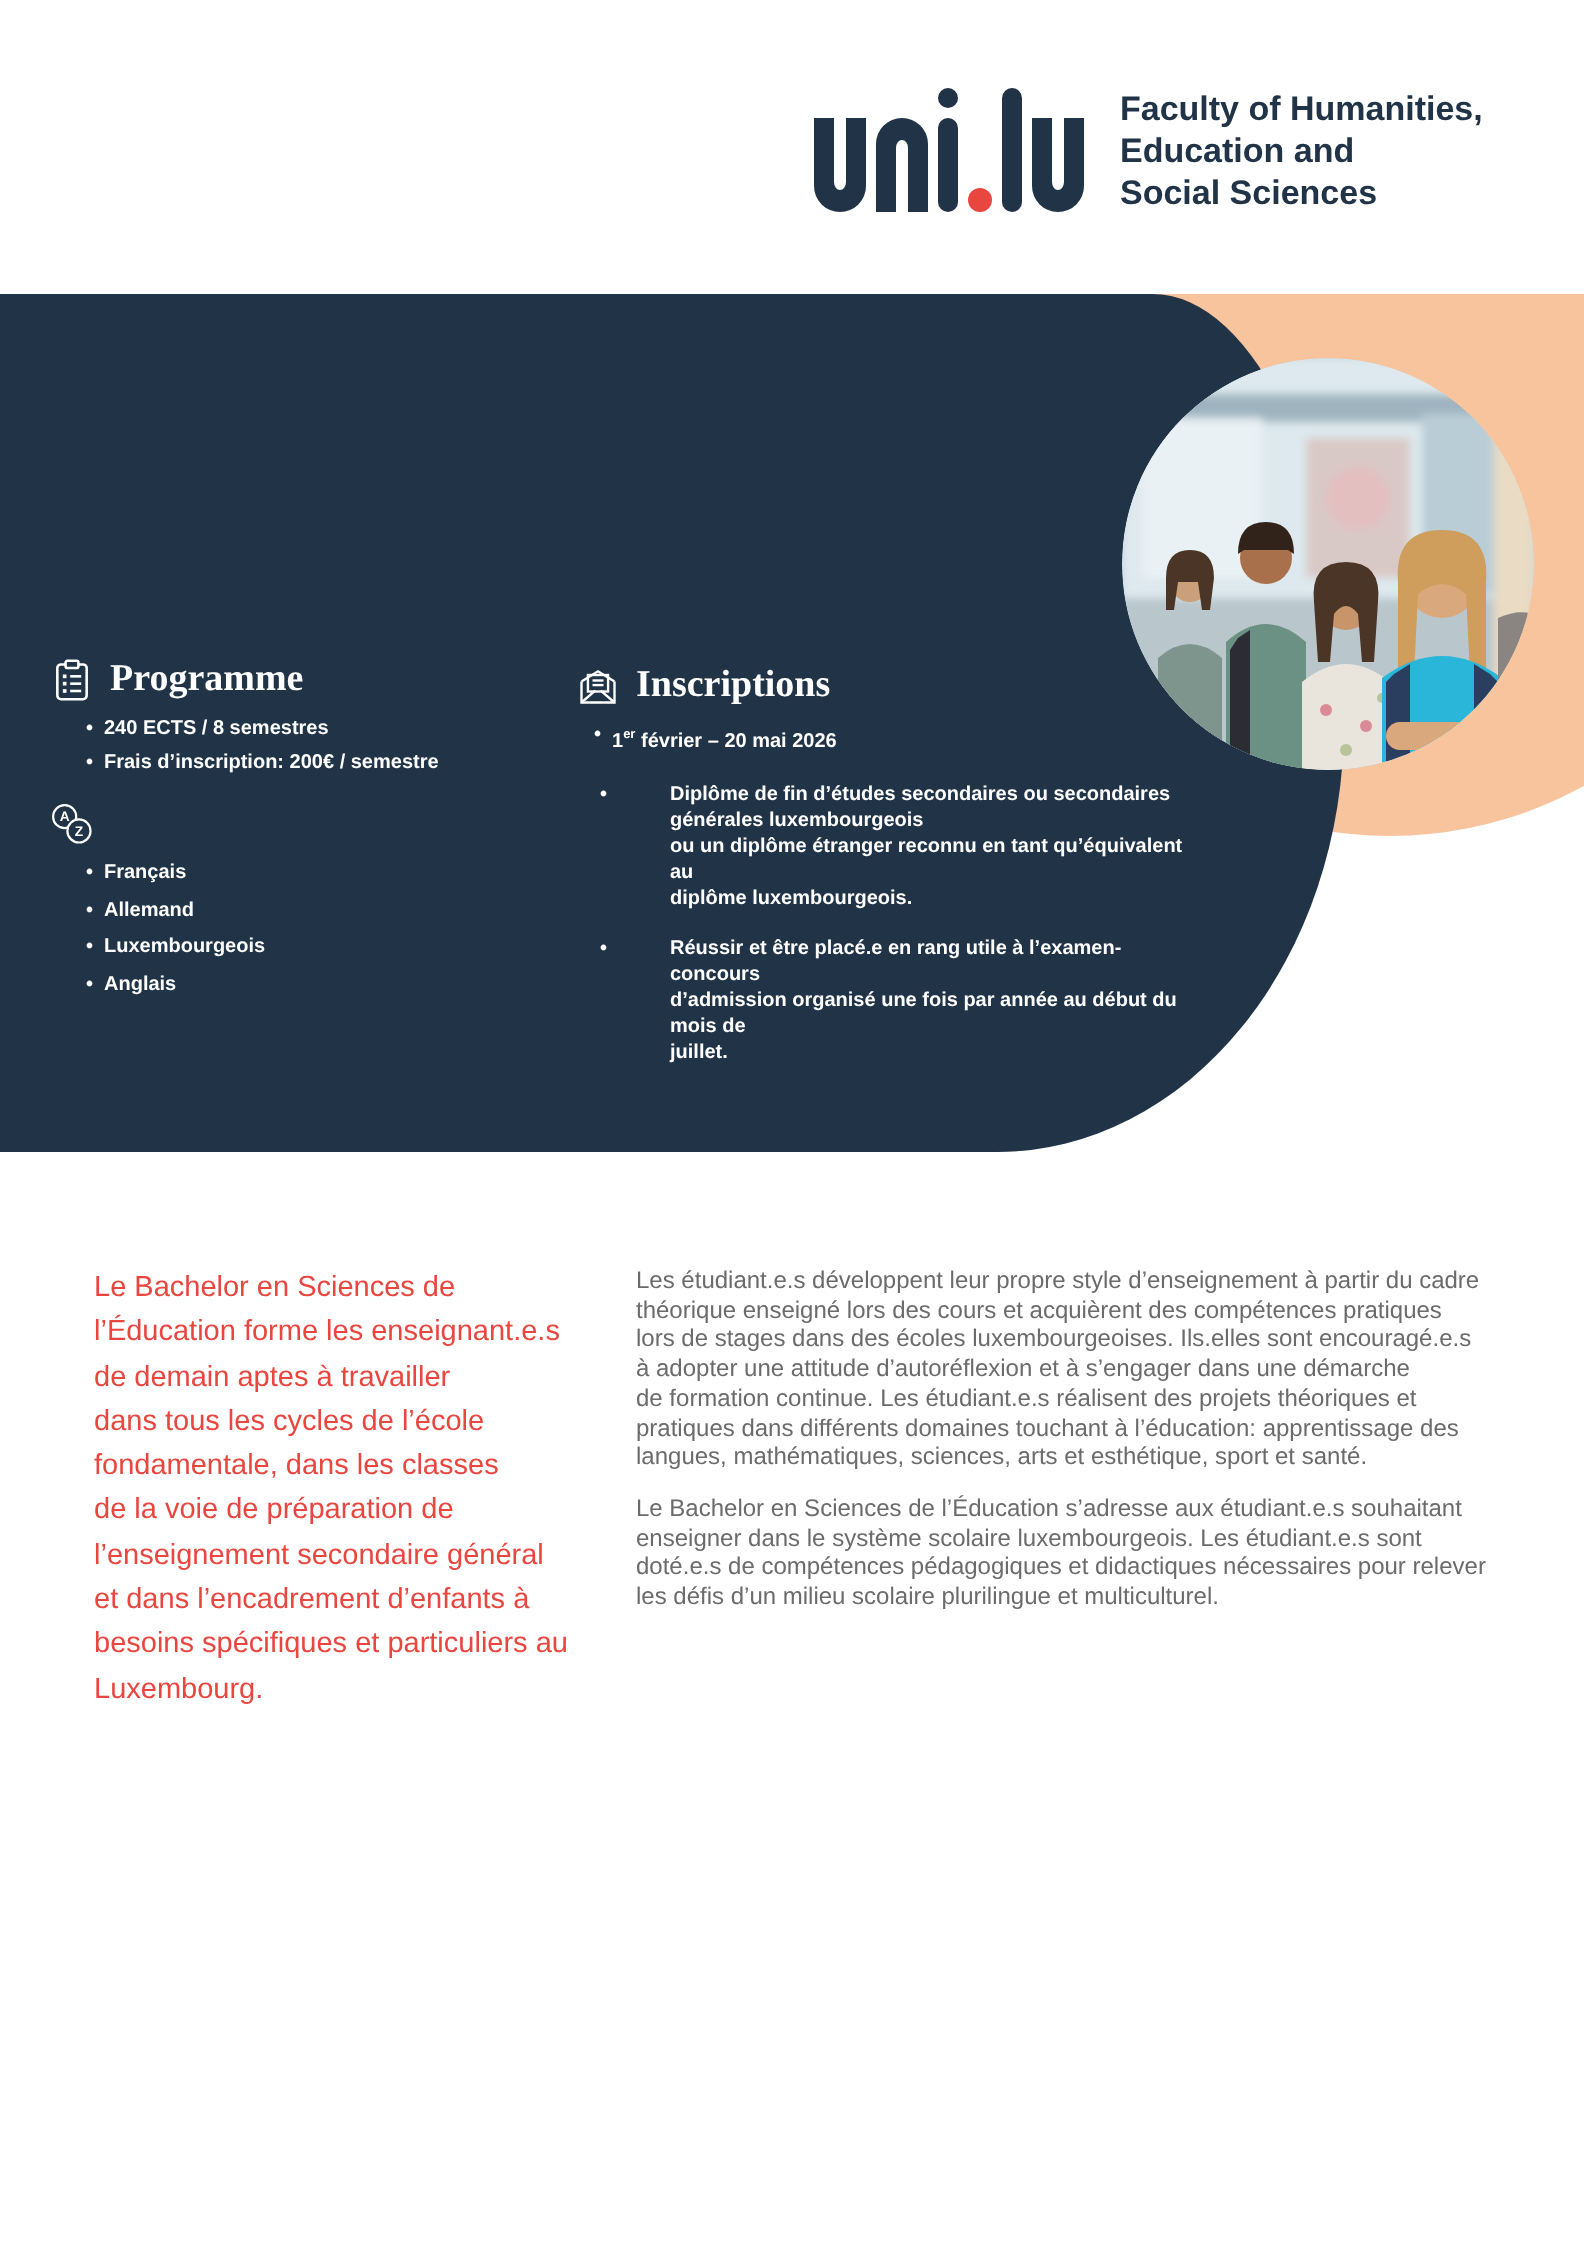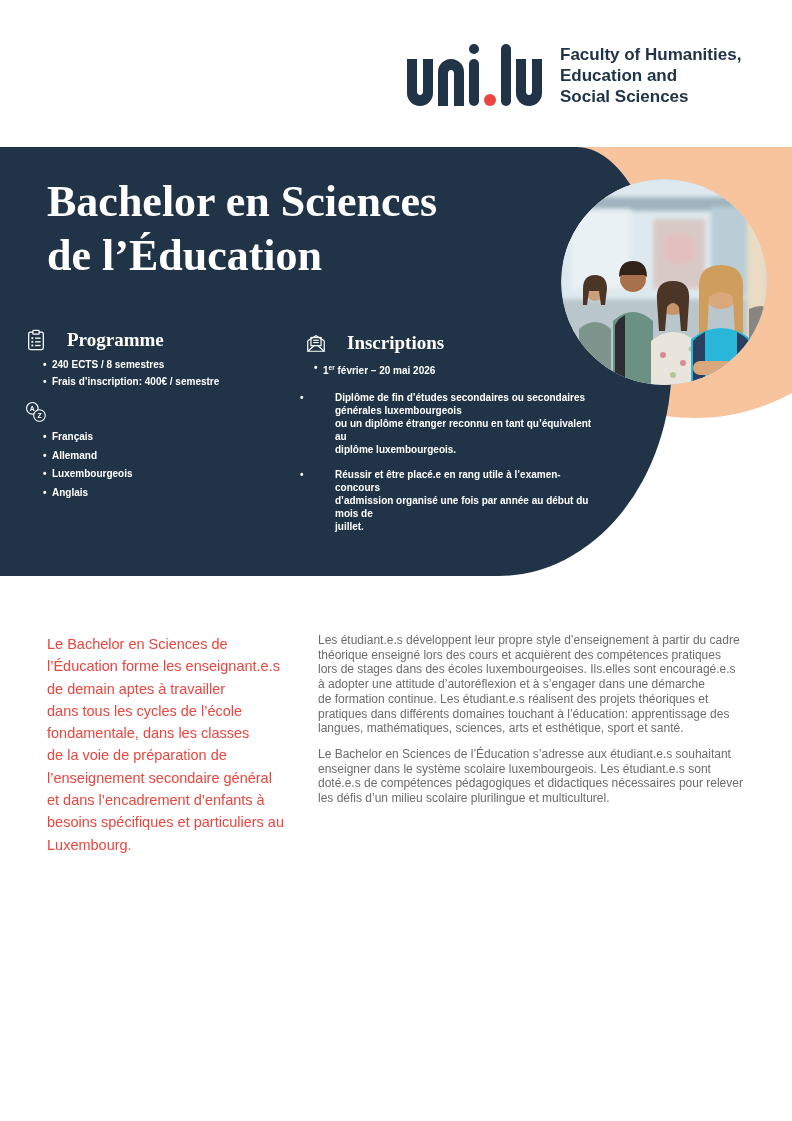--- a/index.html
+++ b/index.html
@@ -15,34 +15,34 @@
   .peach-circle{position:absolute;left:495px;top:-129px;width:400px;height:400px;border-radius:50%;
                 background:#f8c49d;}
   .navy-blob{position:absolute;left:0;top:0;width:672px;height:429px;background:#213447;
              border-top-right-radius:105px 235px;border-bottom-right-radius:190px 235px;}
   .photo-circle{position:absolute;left:561px;top:32px;width:206px;height:206px;border-radius:50%;
                 overflow:hidden;}
   .hero-title{position:absolute;left:47px;top:28px;color:#ffffff;
               font-family:"Liberation Serif", serif;font-weight:bold;font-size:44px;line-height:54px;
               white-space:pre-line;}
   .info-section{position:absolute;color:#ffffff;}
-  .info-head{display:flex;align-items:center;gap:20px;}
+  .info-head{display:flex;align-items:center;gap:8px;}
   .info-head .ttl{font-family:"Liberation Serif", serif;font-weight:bold;font-size:19px;}
   .icn{width:22px;height:22px;flex:0 0 22px;}
   .bullets{margin-top:5px;}
   .b-row{display:flex;font-size:10px;font-weight:bold;line-height:17px;}
   .b-row .dot{width:9px;flex:0 0 9px;}
   .lang .b-row{line-height:18.5px;}
   .adm .b-row{line-height:13px;margin-bottom:12px;}
   .adm .txt{white-space:pre-line;max-width:270px;margin-left:26px;}
   sup{font-size:6.5px;vertical-align:super;}
   
   .sec-prog{left:25px;top:182px;}
   .sec-lang{left:25px;top:254px;}
-  .sec-insc{left:305px;top:185px;}
+  .sec-insc{left:288px;top:185px;}
   .sec-adm{left:291px;top:239px;}
   .left-indent2{margin-left:18px;}
   .right-indent2{margin-left:9px;}
   
   .intro-red{position:absolute;left:47px;top:633px;width:280px;color:#e8463e;
              font-size:14.5px;font-weight:500;line-height:22.3px;white-space:pre-line;}
   .body-col{position:absolute;left:318px;top:633px;width:445px;color:#6b6b6b;
             font-size:12px;line-height:14.7px;}
   .body-col p{margin:0 0 11px 0;white-space:pre-line;}
 </style>
@@ -127,22 +127,20 @@
             <path d="M136,158 l8,-5 v53 h-12 v-44 z" fill="#2a3f5f"></path>
             <path d="M184,158 l-8,-5 v53 h12 v-44 z" fill="#2a3f5f"></path>
             <rect x="132" y="182" width="56" height="14" rx="7" fill="#d9a87c"></rect>
           </g>
 
           <path d="M188,130 q18,-8 26,6 v70 h-26 z" fill="#8a8580"></path>
         </g>
       </svg>
     </div>
 
-    <div class="hero-title">Bachelor en Sciences
-de l’Éducation</div>
 
     <div class="info-section sec-prog">
       <div class="info-head">
         <svg class="icn" viewBox="0 0 24 24" fill="none" stroke="#ffffff" stroke-width="1.4">
           <rect x="4" y="3.5" width="16" height="19" rx="2"></rect>
           <rect x="8.5" y="1.5" width="7" height="4" rx="1" fill="#213447"></rect>
           <rect x="7" y="9" width="2" height="2" fill="#ffffff" stroke="none"></rect>
             <line x1="11" y1="10" x2="17" y2="10"></line>
           <rect x="7" y="13" width="2" height="2" fill="#ffffff" stroke="none"></rect>
             <line x1="11" y1="14" x2="17" y2="14"></line>
@@ -151,21 +149,21 @@
         </svg>
         <span class="ttl">Programme</span>
       </div>
       <div class="bullets left-indent2">
         <div class="b-row">
           <span class="dot">•</span>
             <span>240 ECTS / 8 semestres</span>
         </div>
         <div class="b-row">
           <span class="dot">•</span>
-            <span>Frais d’inscription: 400€ / semestre</span>
+            <span>Frais d’inscription: 200€ / semestre</span>
         </div>
       </div>
     </div>
 
     <div class="info-section sec-lang lang">
       <div class="info-head">
         <svg class="icn" viewBox="0 0 24 24" fill="none" stroke="#ffffff" stroke-width="1.2">
           <circle cx="8" cy="8" r="6.3"></circle>
           <circle cx="15.8" cy="15.8" r="6.3" fill="#213447"></circle>
           <text x="8" y="10.6" font-size="7.5" font-weight="bold" fill="#ffffff" stroke="none" text-anchor="middle" font-family="Liberation Sans, sans-serif">A</text>

